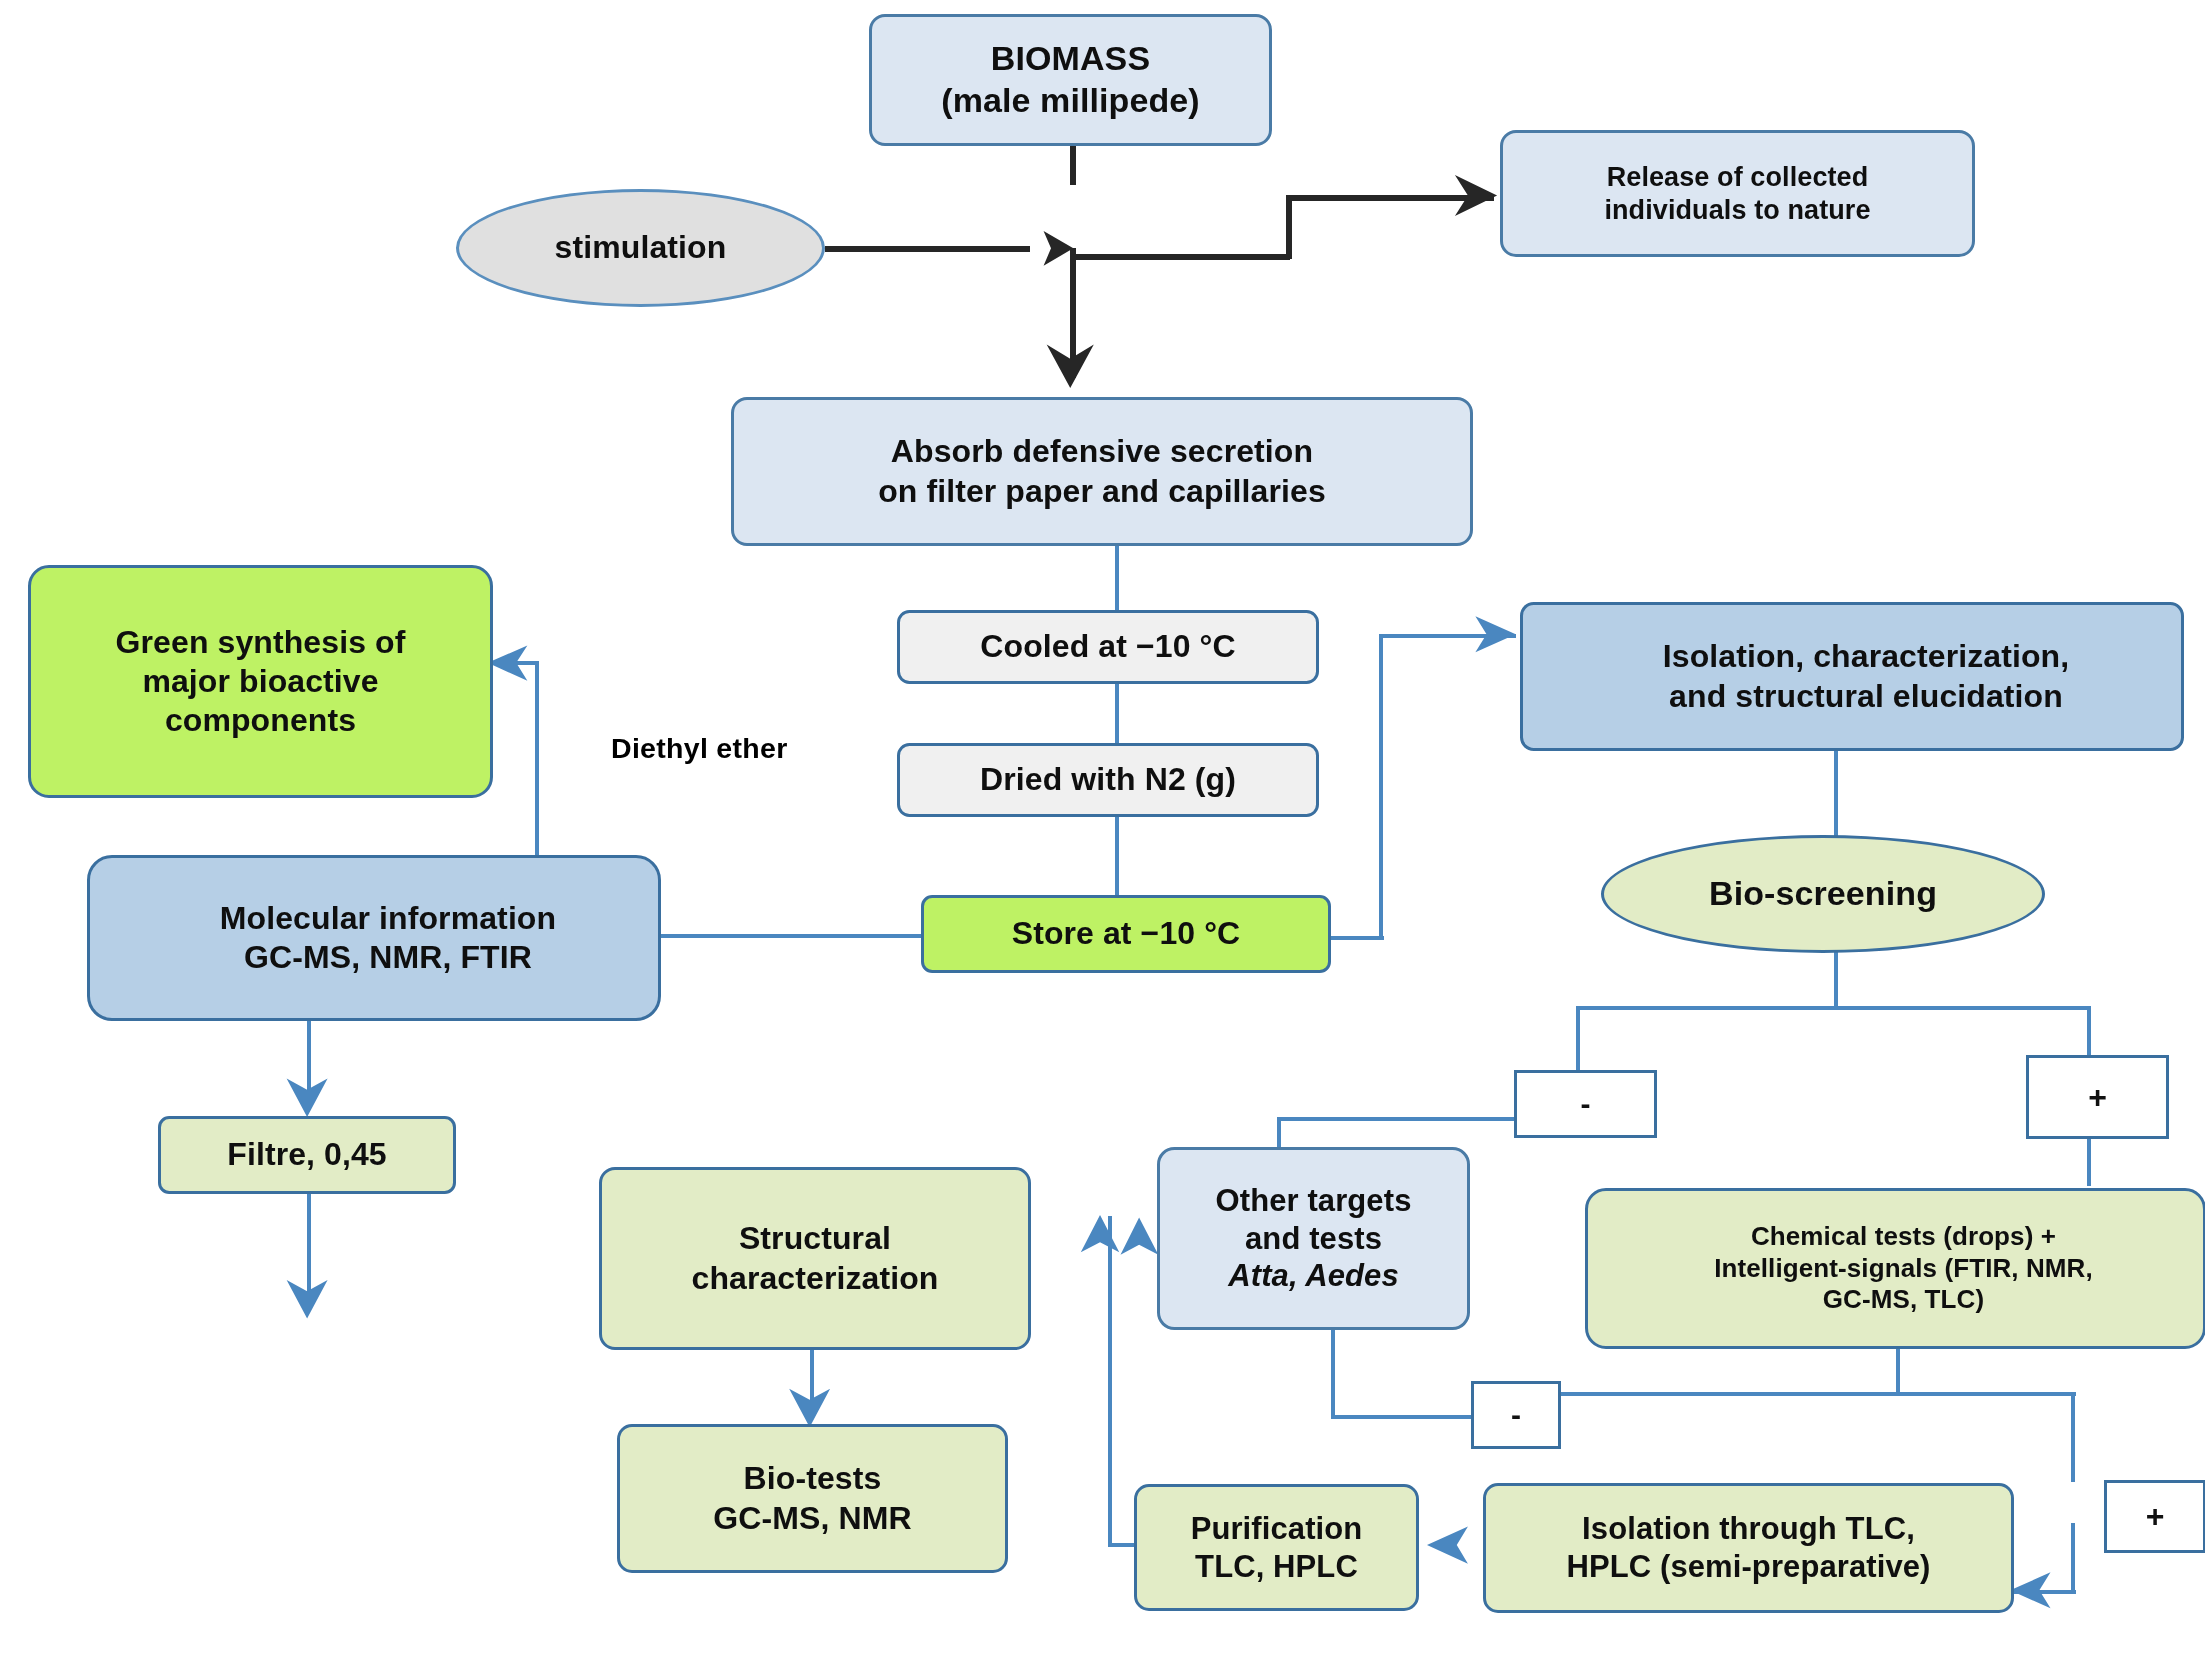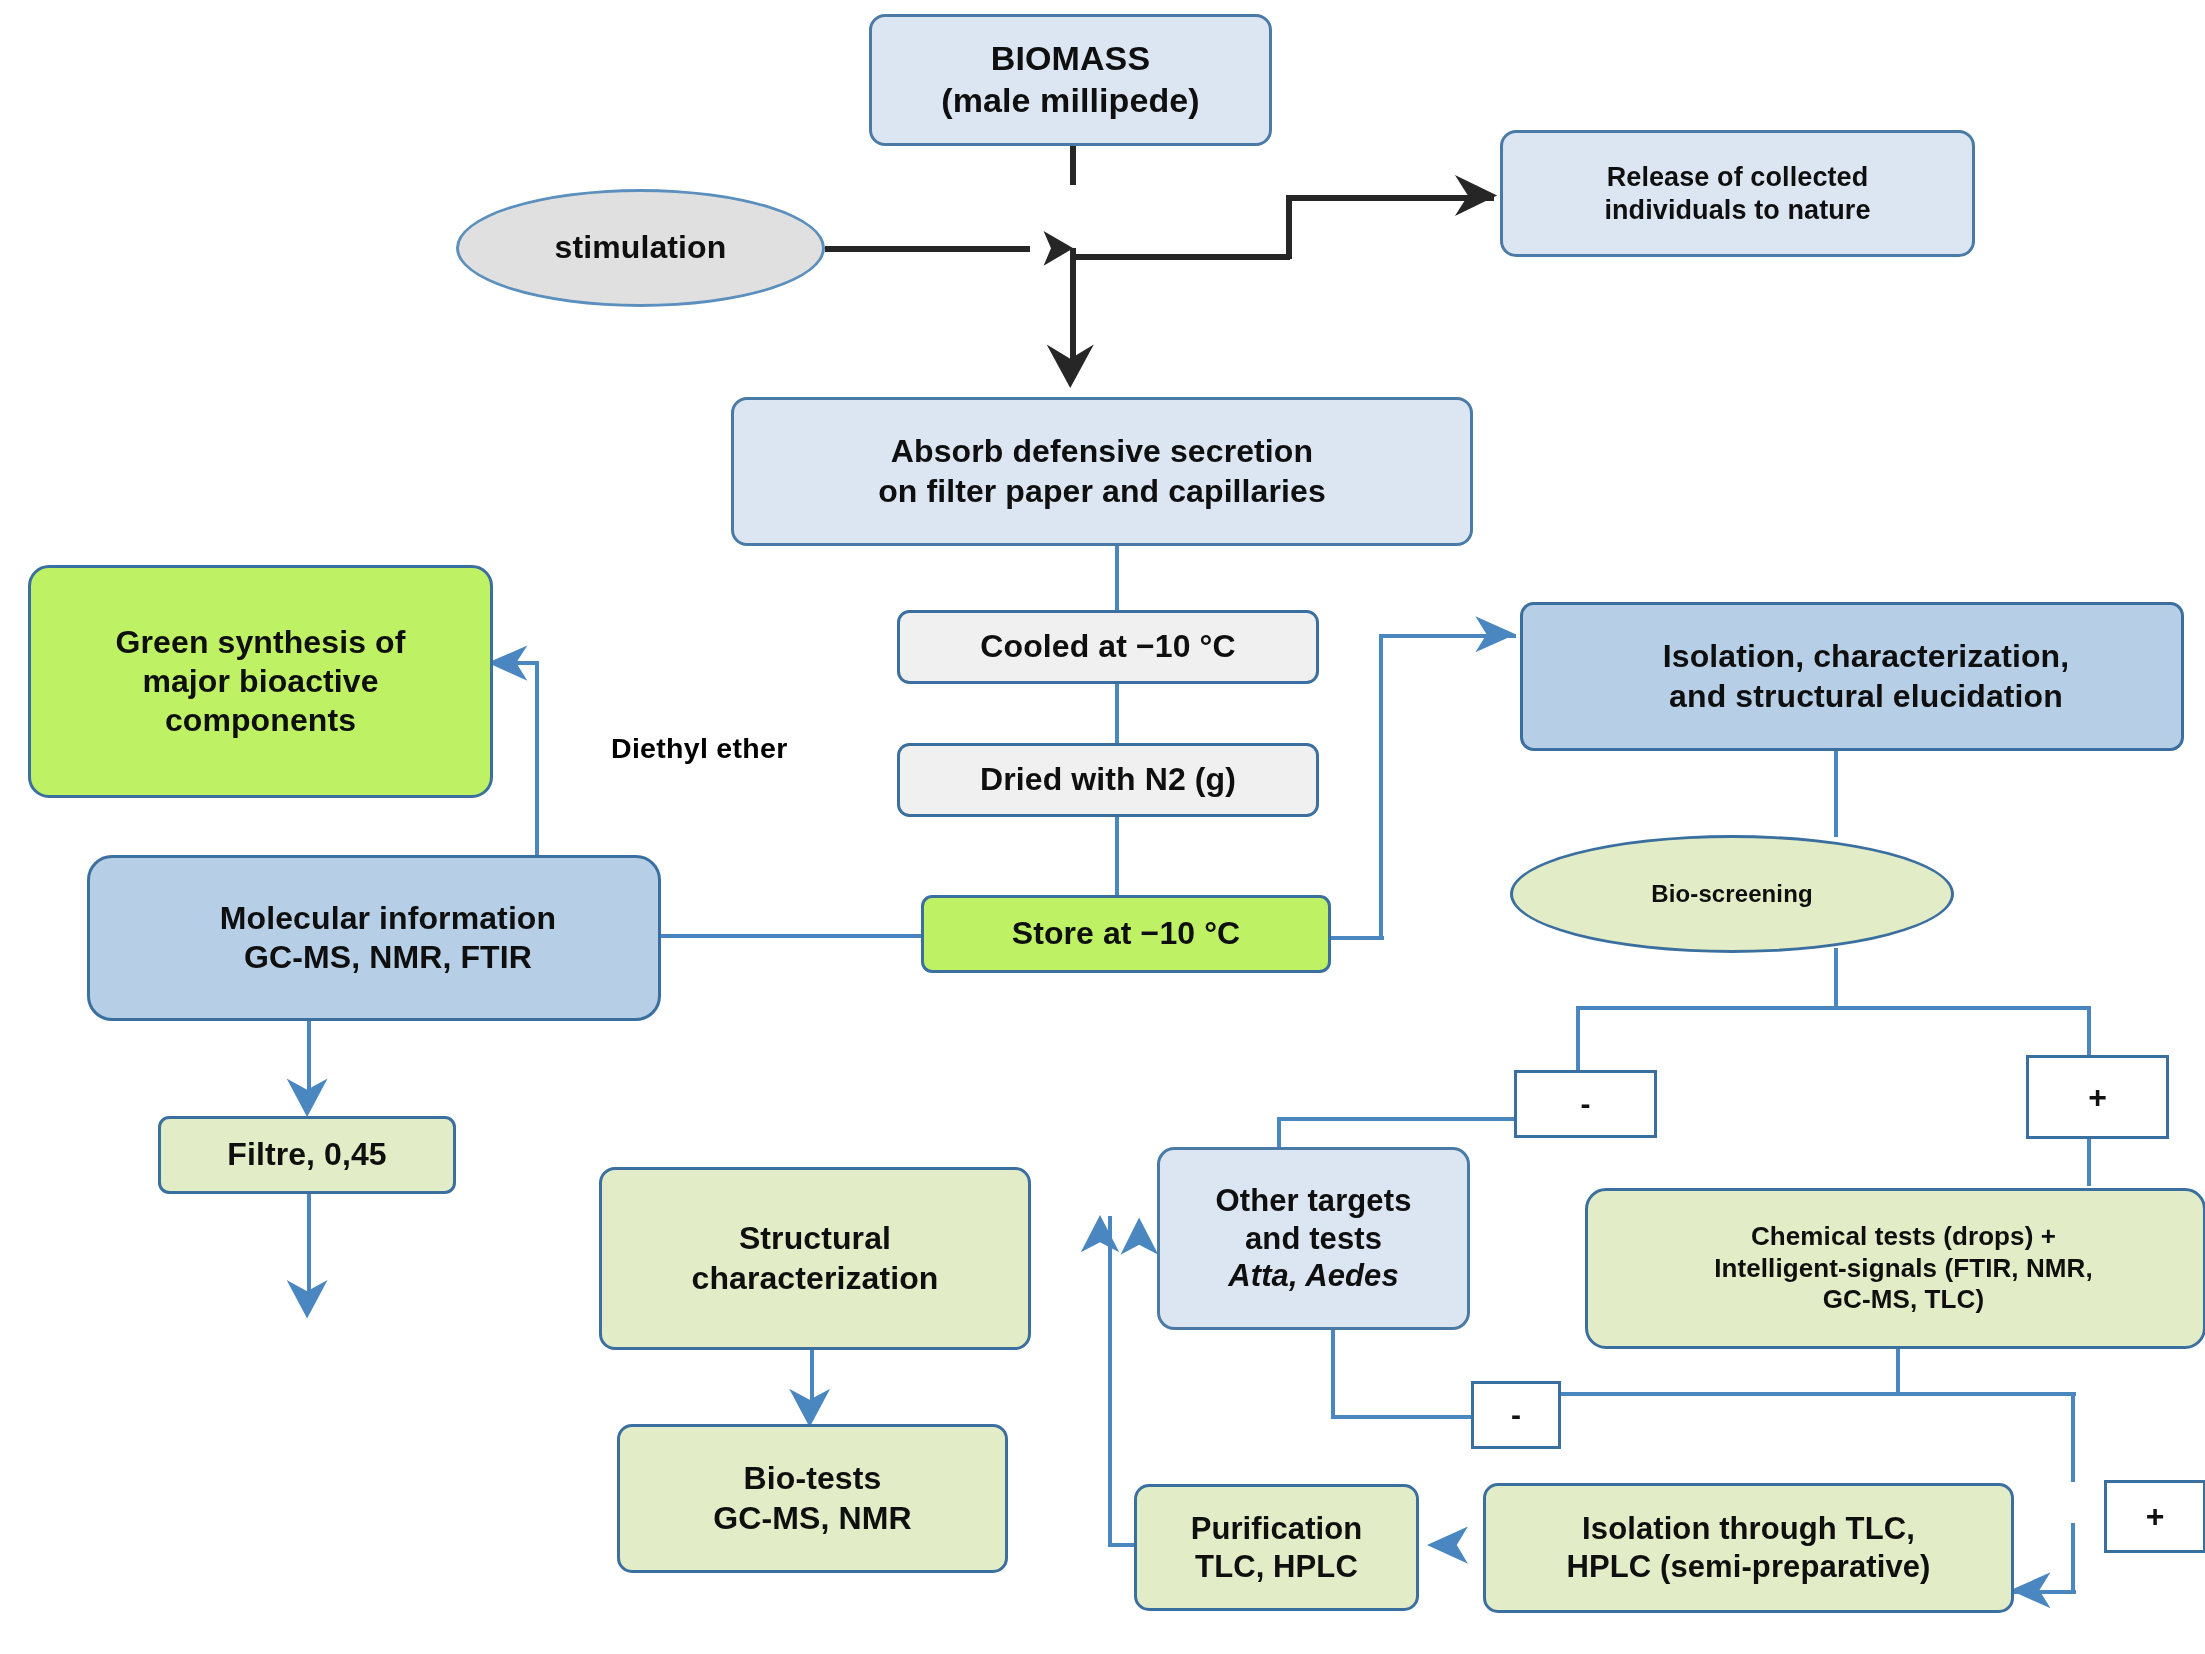--- a/index.html
+++ b/index.html
@@ -190,21 +190,21 @@
   </div>
 
 
   <div class="node blue-mid" style="left:1520px;top:602px;width:664px;height:149px;font-size:32px;border-radius:13.7px;">
     <span>
       <span>Isolation, characterization,</span>
       <span>and  structural elucidation</span>
     </span>
   </div>
 
-  <div class="node ellipse-green" style="left:1510px;top:835px;width:444px;height:118px;font-size:24px;">
+  <div class="node ellipse-green" style="left:1601px;top:835px;width:444px;height:118px;font-size:34px;">
     <span>Bio-screening</span>
   </div>
 
   <div class="plusminus" style="left:1514px;top:1070px;width:143px;height:68px;font-size:30px;">
     <span>-</span>
   </div>
 
   <div class="plusminus" style="left:2026px;top:1055px;width:143px;height:84px;font-size:32px;">
     <span>+</span>
   </div>

